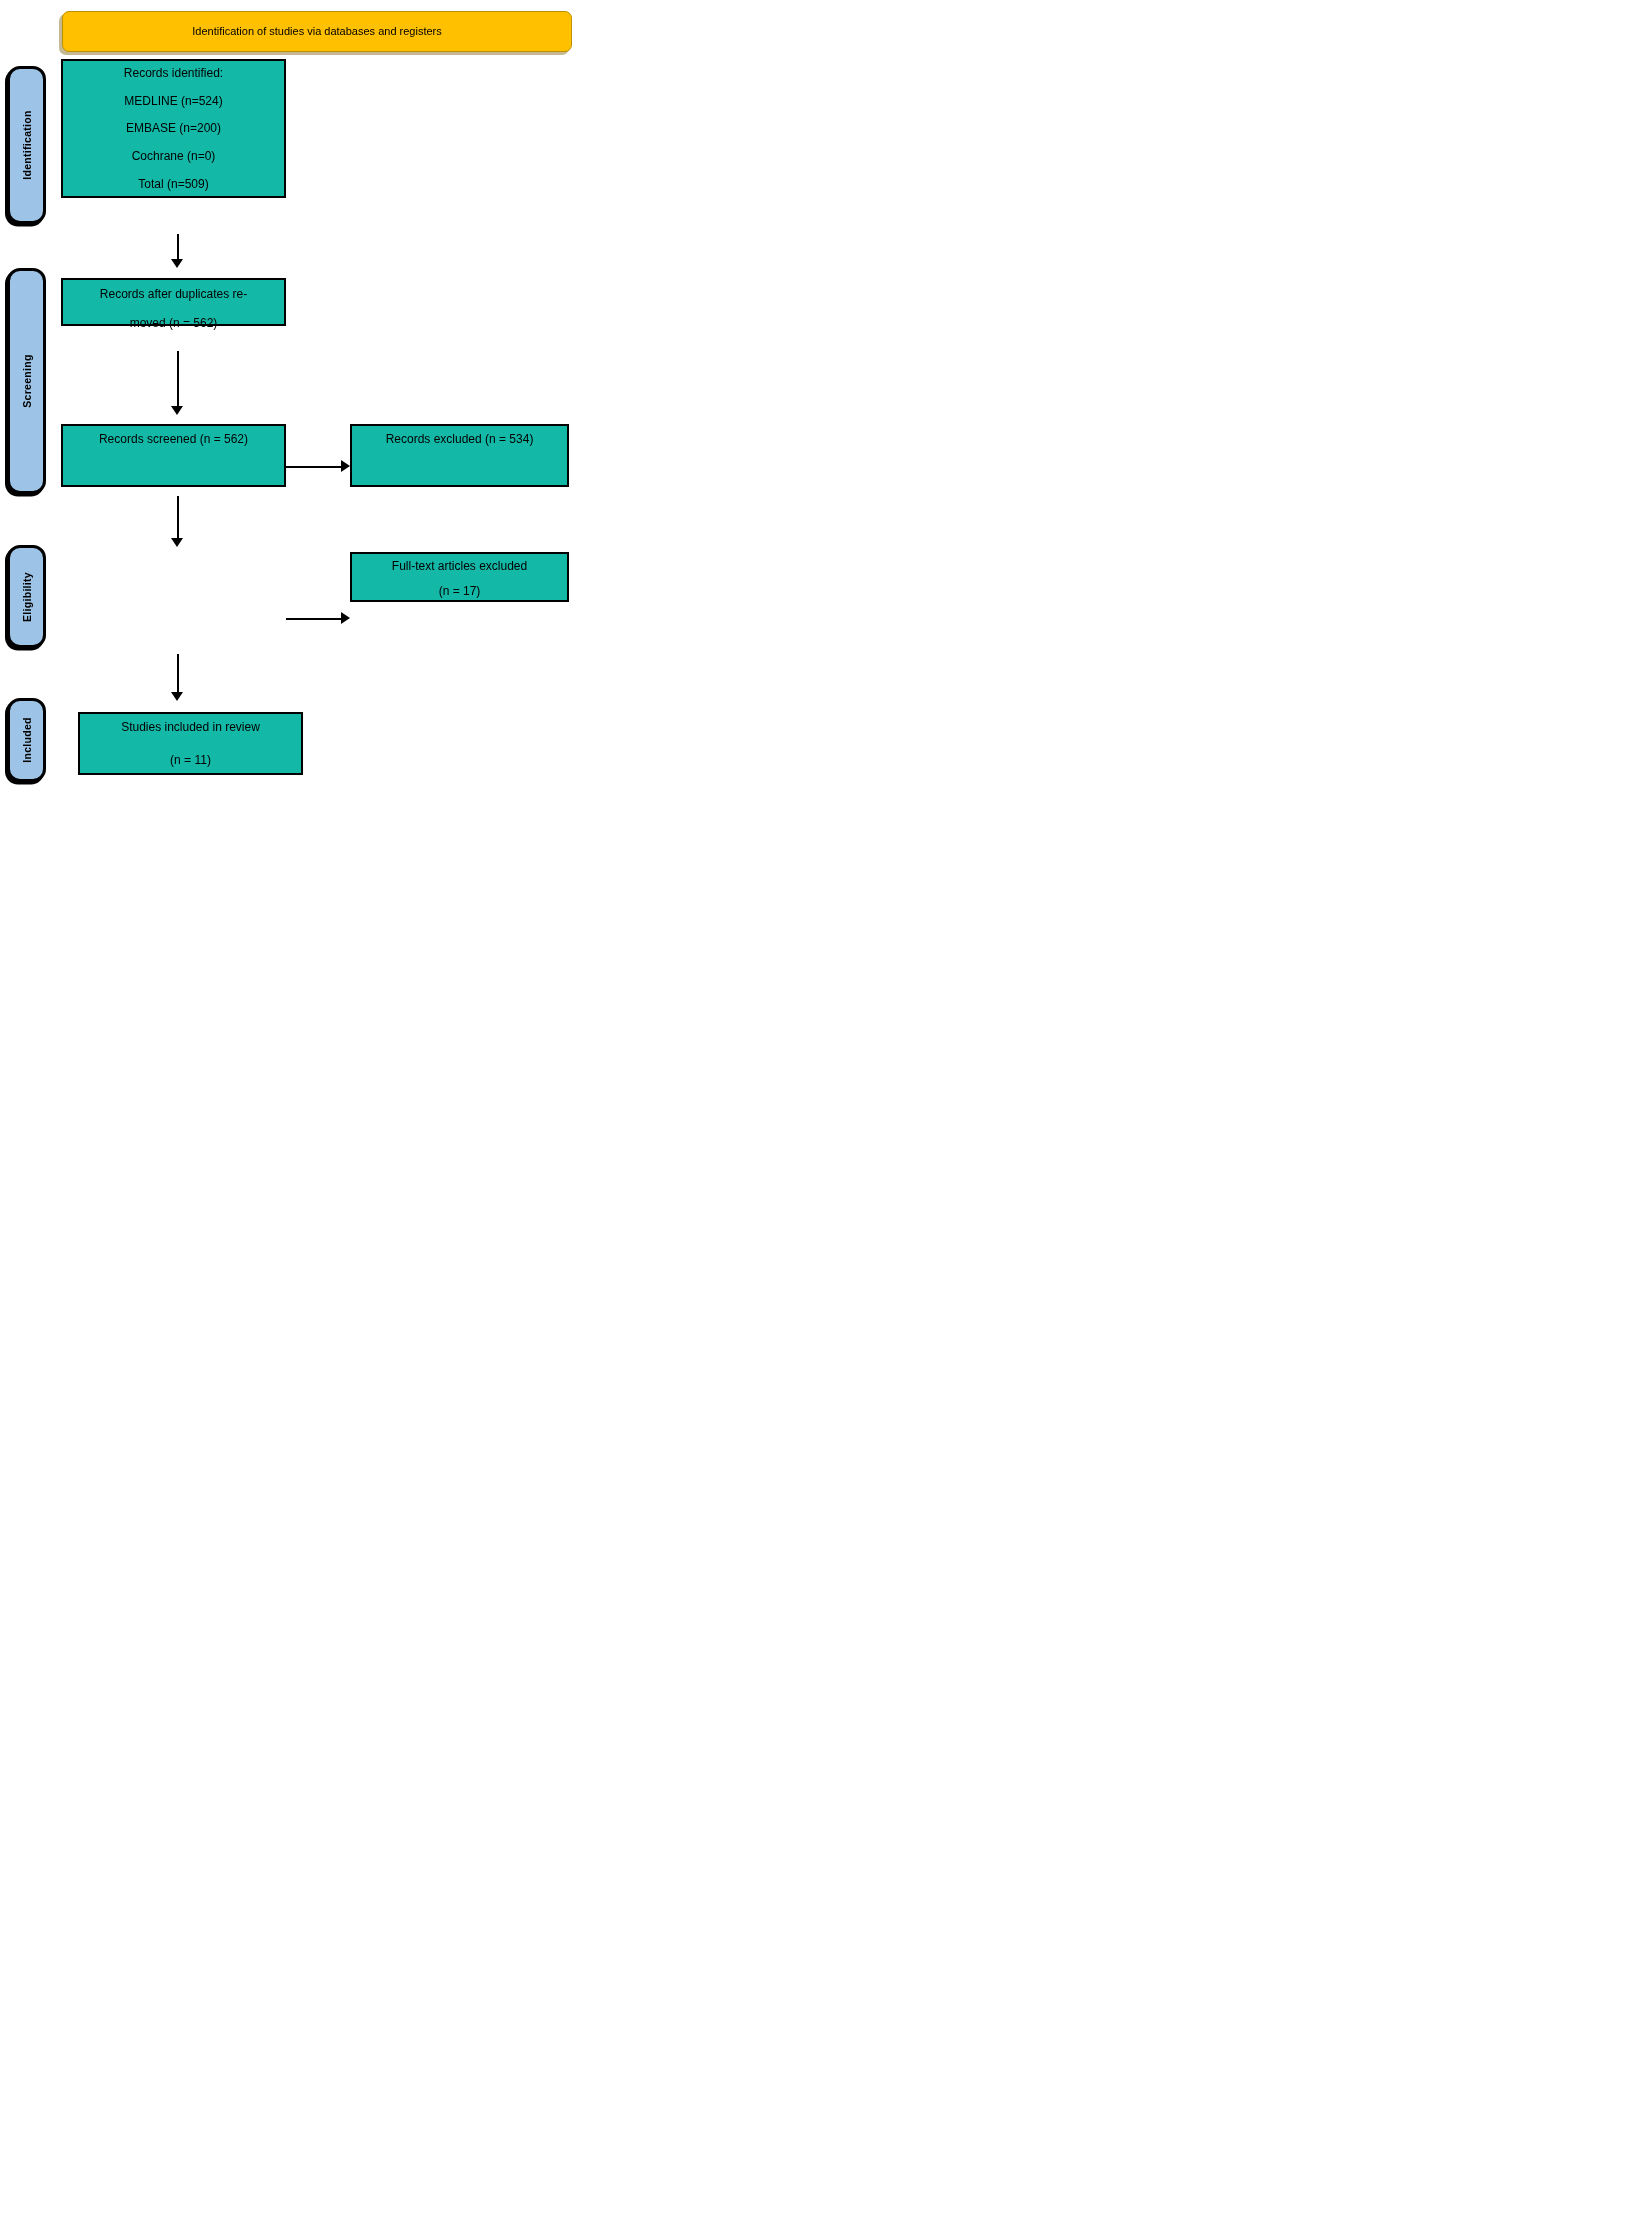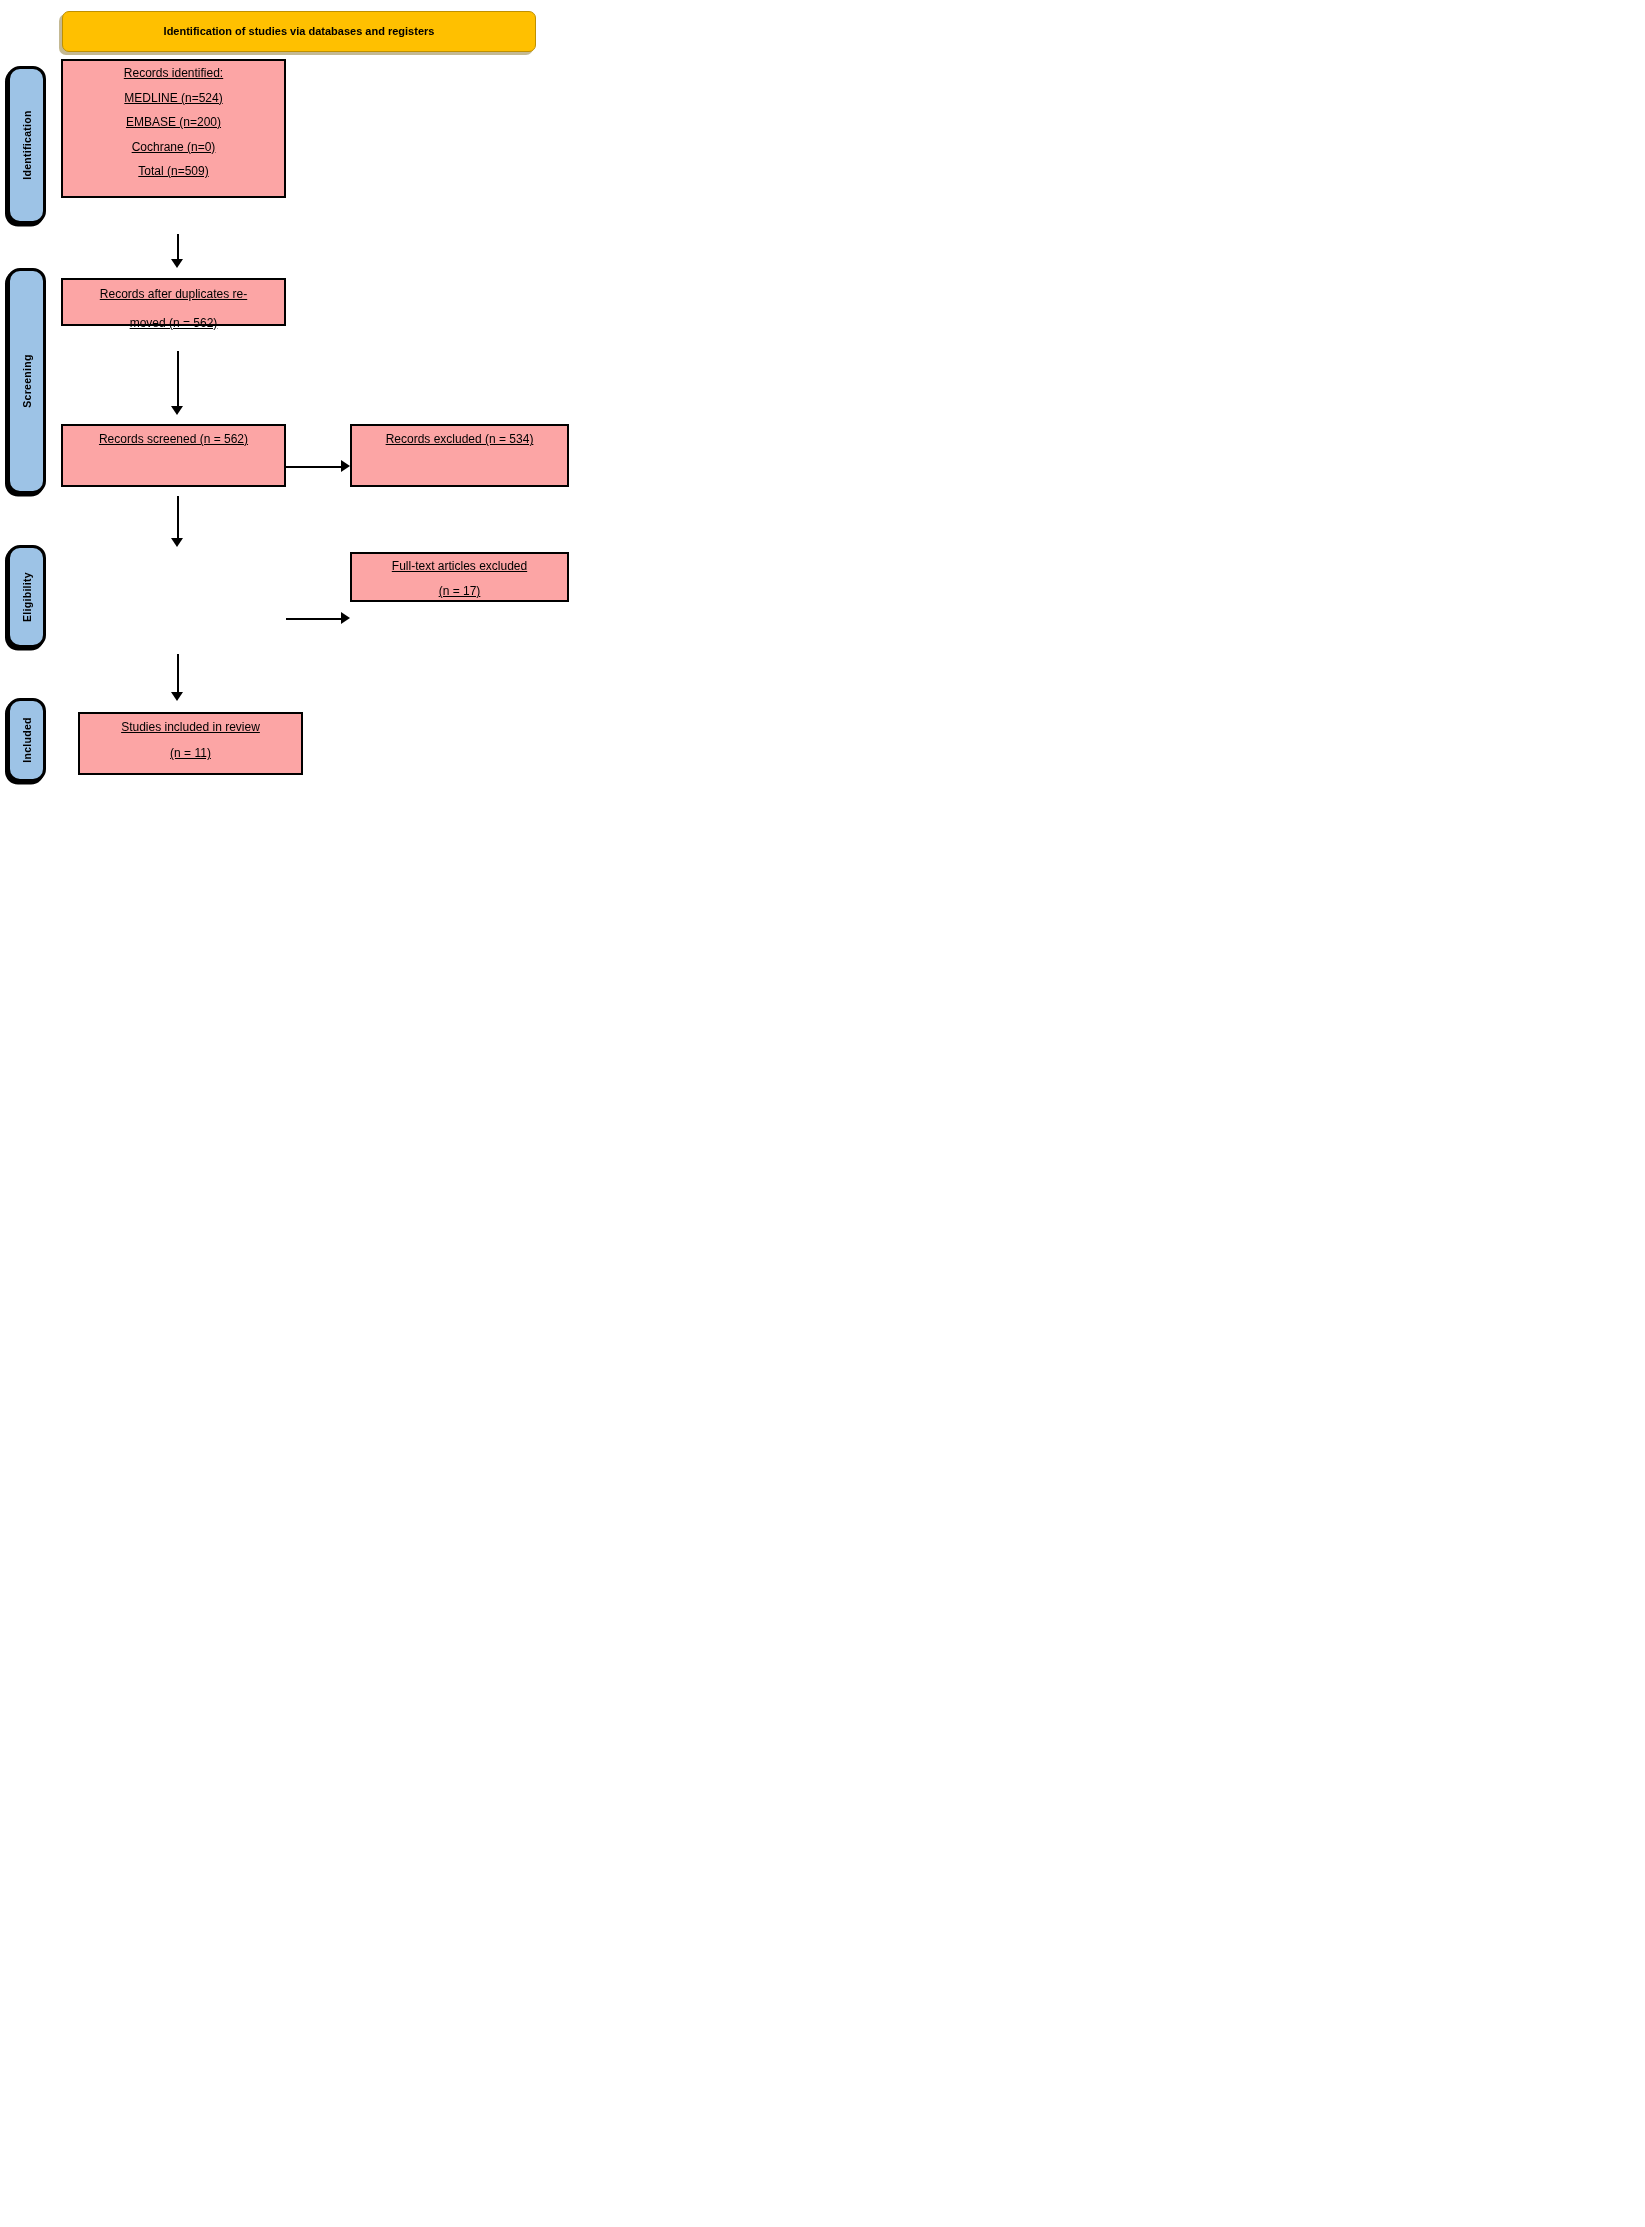--- a/index.html
+++ b/index.html
@@ -2,50 +2,50 @@
 <html style="--header-fill: #FFC000; --header-border: #BF9000; --stage-fill: #9DC3E6; --box-border: #000000;font-size:8px"><head>
 <meta charset="utf-8">
 <style>
   html,body{margin:0;padding:0;background:#ffffff;}
   .page{
     position:relative;width:588px;height:796px;background:#ffffff;
     font-family:"Liberation Sans", sans-serif;color:#000;overflow:hidden;
   }
   
   .banner{
-    position:absolute;left:62px;top:10.5px;width:474px;height:41px;
+    position:absolute;left:62px;top:10.5px;width:510px;height:41px;
     box-sizing:border-box;border-radius:7px;
     background:var(--header-fill,#FFC000);
     border:1.5px solid var(--header-border,#BF9000);
     box-shadow:-3px 3px 0 rgba(125,100,15,0.45);
     display:flex;align-items:center;justify-content:center;
-    font-weight:bold;font-size:11px;
+    font-weight:normal;font-size:11px;
   }
   
   .stage{
     position:absolute;left:7px;width:39px;box-sizing:border-box;
     background:var(--stage-fill,#9DC3E6);
     border:3px solid var(--box-border,#000);border-radius:13px;
     box-shadow:-2px 2.5px 0 #000;
     display:flex;align-items:center;justify-content:center;
   }
   .stage span{
     transform:rotate(-90deg);white-space:nowrap;
     font-weight:bold;font-size:10.5px;letter-spacing:0.3px;
   }
   #stage-identification{top:66px;height:158px;}
   #stage-screening{top:268px;height:226px;}
   #stage-eligibility{top:545px;height:103px;}
   #stage-included{top:698px;height:84px;}
   
   .fbox{
-    position:absolute;background:#fca5a5;box-sizing:border-box;
+    position:absolute;background:#14b8a6;box-sizing:border-box;
     border:2px solid var(--box-border,#000);
-    display:flex;flex-direction:column;align-items:center;justify-content:flex-start;
-    font-size:12px;line-height:26px;text-align:center;text-decoration:underline;
+    display:flex;flex-direction:column;align-items:center;justify-content:space-between;
+    font-size:12px;line-height:26px;text-align:center;
   }
   #box-records-identified{left:61px;top:59px;width:225px;height:139px;line-height:24.5px;}
   #box-duplicates-removed{left:61px;top:278px;width:225px;height:48px;line-height:28.6px;}
   #box-records-screened{left:61px;top:424px;width:225px;height:63px;}
   #box-fulltext-assessed{left:61px;top:554px;width:225px;height:93px;line-height:28px;}
   #box-studies-included{left:78px;top:712px;width:225px;height:63px;}
   #box-records-excluded{left:350px;top:424px;width:219px;height:63px;}
   #box-fulltext-excluded{left:350px;top:552px;width:219px;height:50px;line-height:25px;}
   
   .va{position:absolute;width:13px;}

